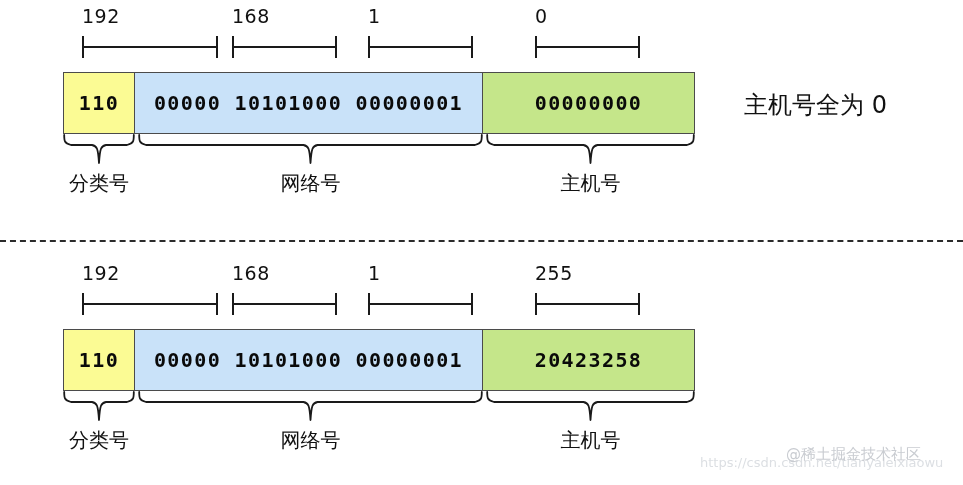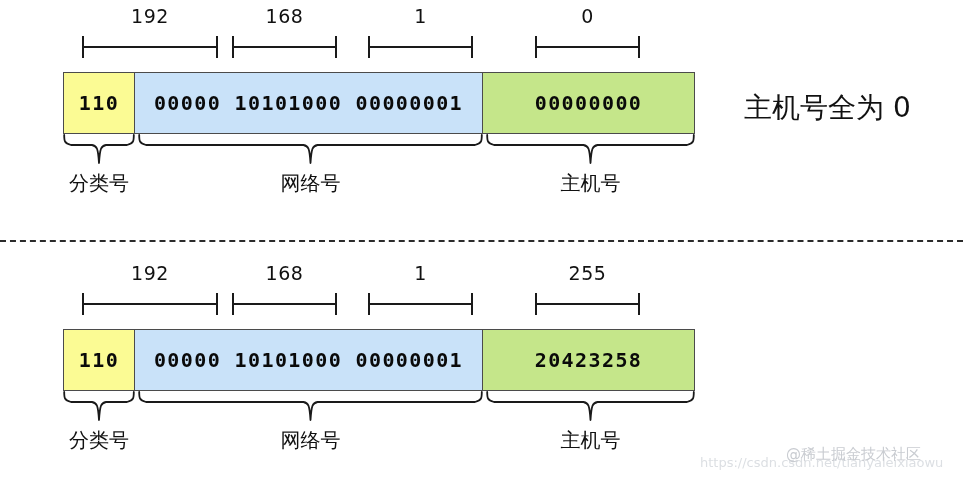--- a/index.html
+++ b/index.html
@@ -25,21 +25,20 @@
     border-top:2px solid #1a1a1a;
   }
   .tick .cap{
     position:absolute;top:0;width:0;height:22px;
     border-left:2px solid #1a1a1a;
   }
   .tick .cap.left{left:0;}
   .tick .cap.right{right:0;}
   .tick .val{
     position:absolute;left:0;right:0;top:-31px;
-    text-align:center;
     font-family:"DejaVu Sans",sans-serif;
     font-size:19px;
     letter-spacing:.5px;
     color:#111;
   }
 
   
   .addrbar{position:absolute;left:0;top:72px;height:62px;width:963px;padding-left:40px;}
   .seg{
     position:absolute;top:0;height:62px;
@@ -68,21 +67,21 @@
     position:absolute;top:0;text-align:center;
     font-family:"DejaVu Sans",sans-serif;
     font-size:20px;
     color:#111;
   }
 
   
   .note{
     position:absolute;
     font-family:"DejaVu Sans",sans-serif;
-    font-size:28px;
+    font-size:24px;
     color:#111;
     white-space:pre;
   }
   .note-top{left:744px;top:89px;}
   .note-bottom{left:744px;top:89px;}
 
   
   .divider{
     position:absolute;left:0;top:240px;width:963px;height:0;
     border-top:2px dashed #2b2b2b;

